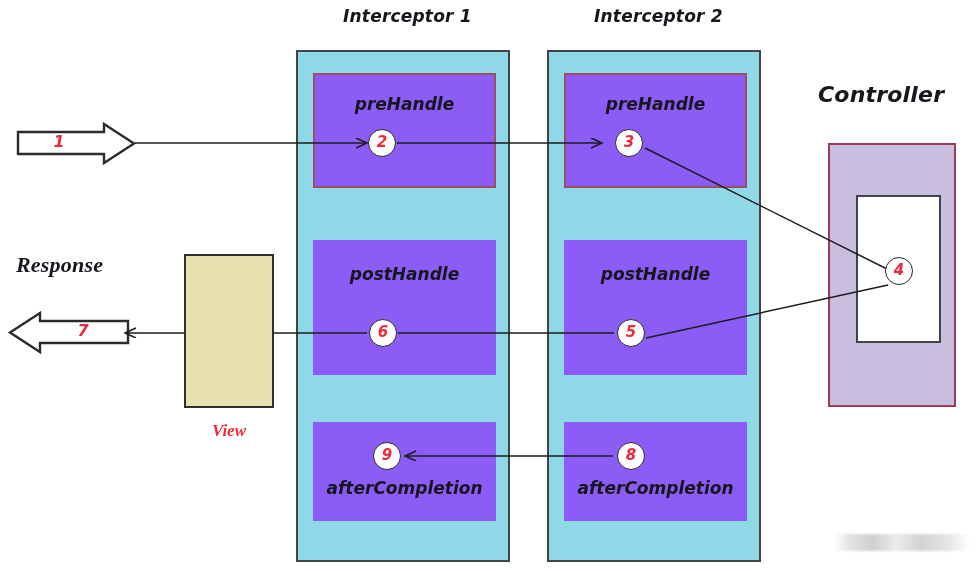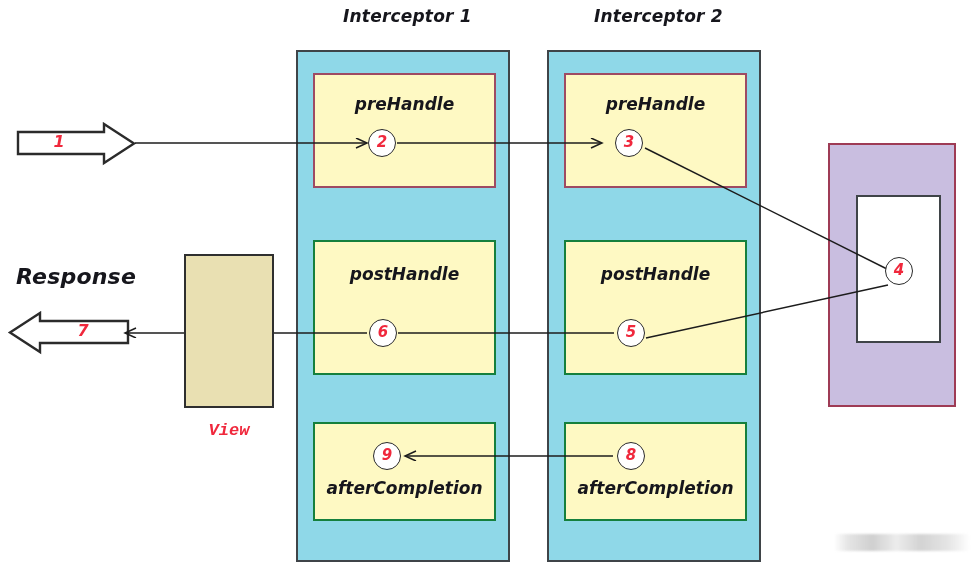--- a/index.html
+++ b/index.html
@@ -29,26 +29,26 @@
 
   
   .interceptor{
     background:#8FD8E8;
     border:2px solid #3f4448;
     box-sizing:border-box;
   }
 
   
   .method-box{
-    background:#fef9c3;
+    background:#8b5cf6;
     box-sizing:border-box;
     position:absolute;
   }
   .method-box.maroon{border:2px solid #9e4b63;}
-  .method-box.dark{border:2px solid #15803d;}
+  .method-box.dark{border:2px solid #8b5cf6;}
 
   .method-label{
     position:absolute;
     left:0;right:0;
     text-align:center;
     font-family:"DejaVu Sans", sans-serif;
     font-style:italic;
     font-weight:600;
     font-size:17px;
     color:#16161c;
@@ -88,21 +88,21 @@
   
   .view-box{
     background:#E9E0B2;
     border:2px solid #2f2f2f;
     box-sizing:border-box;
   }
   .view-label{
     position:absolute;
     text-align:center;
     color:#f0283c;
-    font-family:Liberation Mono, monospace;
+    font-family:Liberation Serif, serif;
     font-style:italic;
     font-weight:600;
     font-size:17px;
     white-space:nowrap;
   }
 
   
   .blockarrow{position:absolute;}
   .arrow-num{
     position:absolute;
@@ -193,35 +193,36 @@
   <div class="method-box dark" style="left:564px;top:240px;width:183px;height:135px;">
     <div class="method-label" style="top:22px;">postHandle</div>
   </div>
   <div class="num-circle" style="left:617px;top:319px;">5</div>
 
   <div class="method-box dark" style="left:564px;top:422px;width:183px;height:99px;">
     <div class="method-label" style="top:54px;">afterCompletion</div>
   </div>
   <div class="num-circle" style="left:617px;top:442px;">8</div>
 
+  <div class="heading title-lg abs" style="left:818px;top:82px;">Controller</div>
 
   <div class="controller-outer abs" style="left:828px;top:143px;width:128px;height:264px;"></div>
   <div class="controller-inner abs" style="left:856px;top:195px;width:85px;height:148px;"></div>
   <div class="num-circle" style="left:885px;top:257px;">4</div>
 
   <div class="view-box abs" style="left:184px;top:254px;width:90px;height:154px;"></div>
   <div class="view-label" style="left:184px;top:421px;width:90px;">View</div>
 
 
   <svg class="blockarrow" style="left:16px;top:122px;" width="122" height="44" viewBox="0 0 122 44">
     <path d="M2,10 L88,10 L88,2 L118,21.5 L88,41 L88,32 L2,32 Z" fill="#ffffff" stroke="#2b2b2b" stroke-width="2.4" stroke-linejoin="miter"></path>
   </svg>
   <div class="arrow-num" style="left:16px;top:132px;width:86px;">1</div>
 
-  <div class="heading title-lg abs" style="left:16px;top:264px;">Response</div>
+  <div class="heading title-lg abs" style="left:16px;top:252px;font-family:Liberation Serif, serif;">Response</div>
 
   <svg class="blockarrow" style="left:4px;top:311px;" width="126" height="44" viewBox="0 0 126 44">
     <path d="M124,10 L36,10 L36,2 L6,21.5 L36,41 L36,32 L124,32 Z" fill="#ffffff" stroke="#2b2b2b" stroke-width="2.4" stroke-linejoin="miter"></path>
   </svg>
   <div class="arrow-num" style="left:40px;top:321px;width:86px;">7</div>
 
   <div class="watermark" style="left:834px;top:534px;width:136px;height:17px;"></div>
 
 </div>
 

